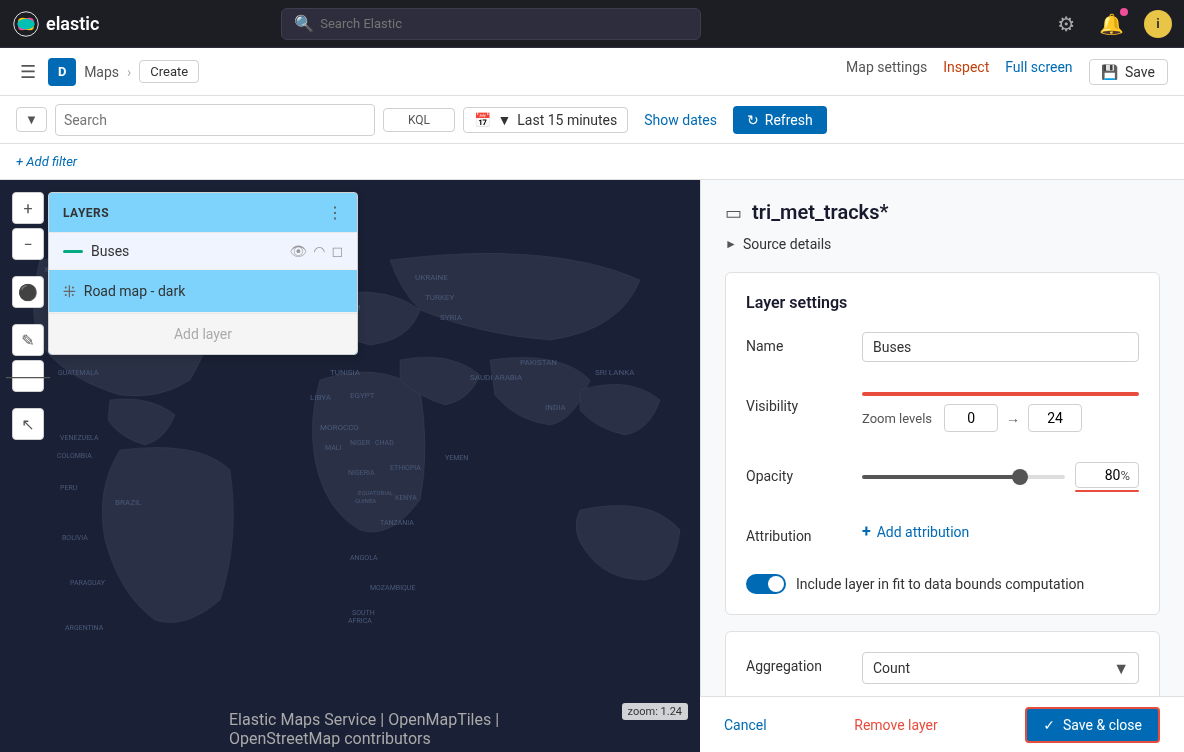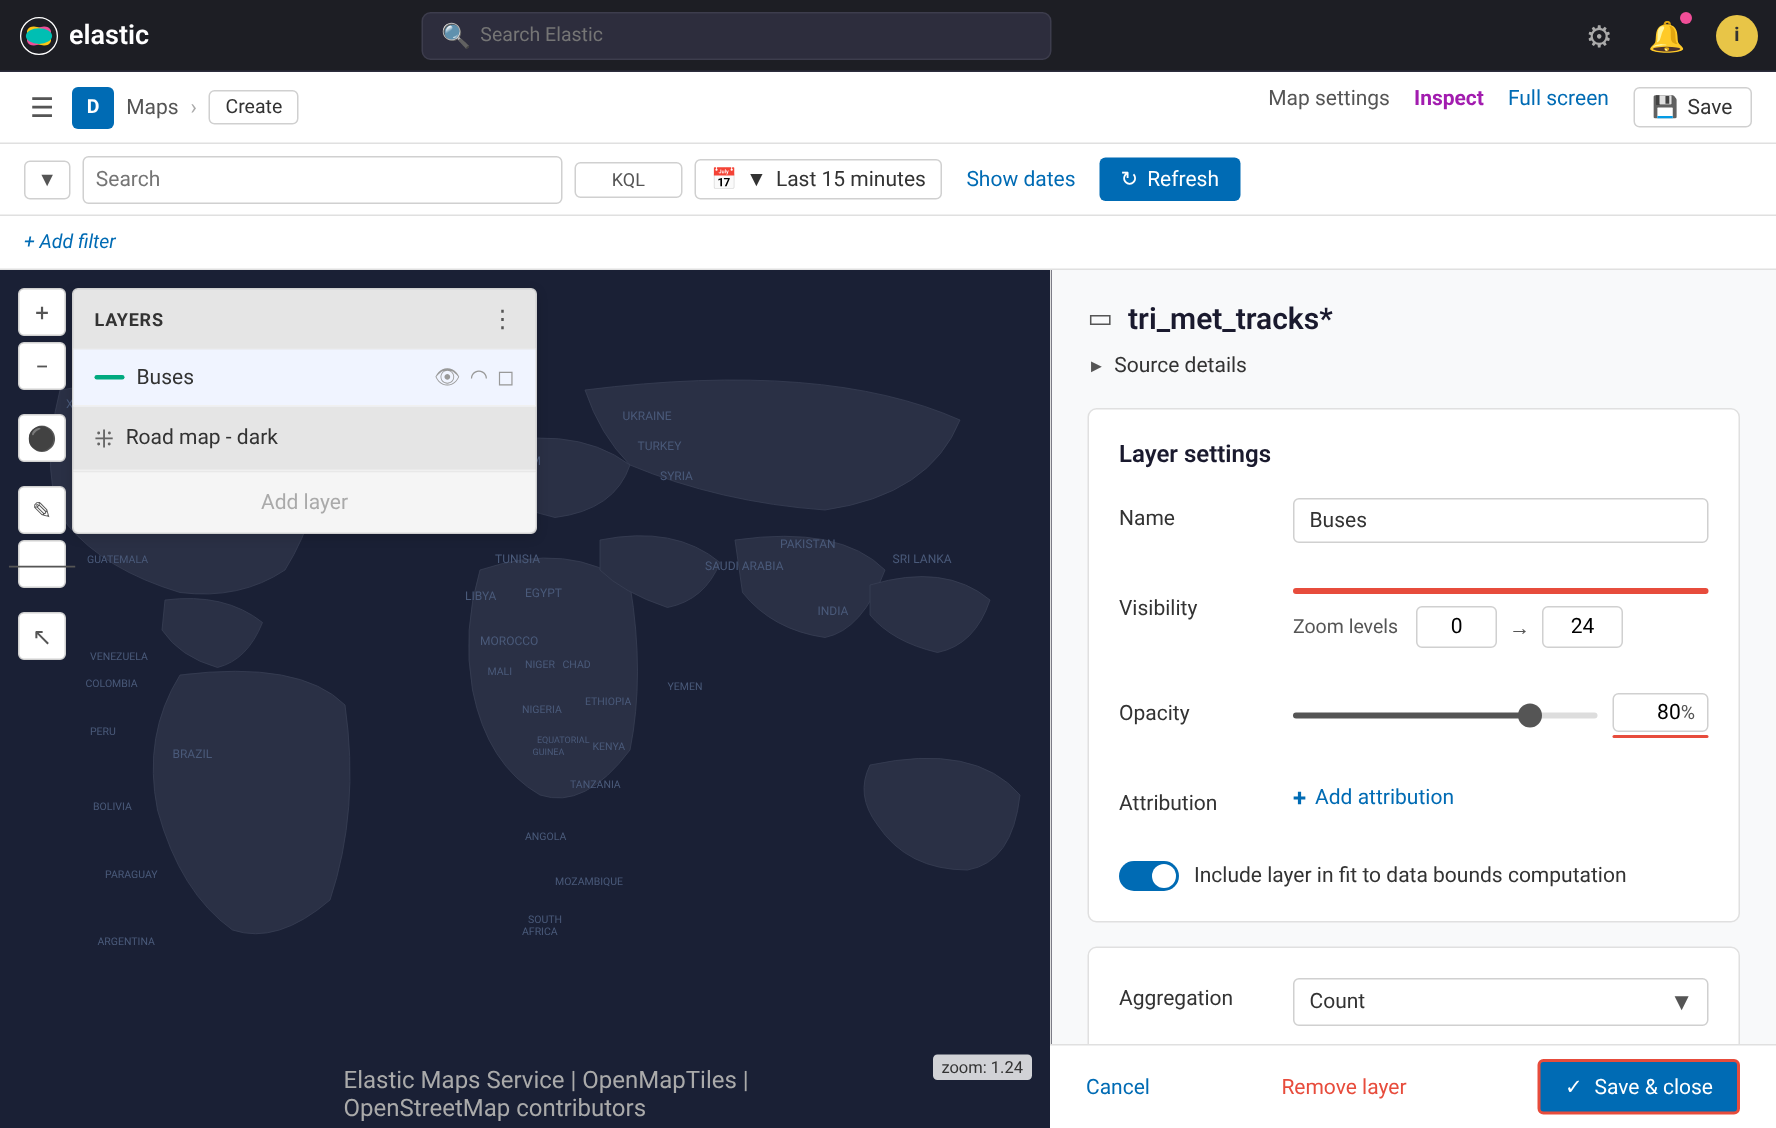--- a/index.html
+++ b/index.html
@@ -36,21 +36,21 @@
       background: #fff; border-bottom: 1px solid #e0e0e0;
       padding: 0 16px; gap: 8px;
     }
     .hamburger-btn { background: none; border: none; cursor: pointer; font-size: 18px; color: #555; padding: 4px; }
     .breadcrumb-d { width: 28px; height: 28px; border-radius: 4px; background: #006bb4; color: #fff; font-size: 13px; font-weight: bold; display: flex; align-items: center; justify-content: center; }
     .breadcrumb-maps { color: #555; font-size: 14px; cursor: pointer; }
     .breadcrumb-sep { color: #aaa; font-size: 14px; }
     .breadcrumb-create { background: #fff; border: 1px solid #d0d0d0; border-radius: 4px; padding: 3px 10px; font-size: 13px; color: #333; cursor: pointer; }
     .breadcrumb-right { display: flex; align-items: flex-start; gap: 16px; margin-left: auto; }
     .map-settings-btn { background: none; border: none; cursor: pointer; color: #555; font-size: 14px; }
-    .inspect-btn { background: none; border: none; cursor: pointer; color: #a21caf; font-size: 14px; font-weight: 700; }
+    .inspect-btn { background: none; border: none; cursor: pointer; color: #c2410c; font-size: 14px; font-weight: 400; }
     .fullscreen-btn { background: none; border: none; cursor: pointer; color: #006bb4; font-size: 14px; }
     .save-btn {
       display: flex; align-items: center; gap: 6px;
       background: none; border: 1px solid #d0d0d0; border-radius: 4px;
       padding: 4px 12px; font-size: 14px; color: #333; cursor: pointer;
     }
 
     
     .filter-bar {
       display: flex; align-items: center; height: 48px;
@@ -126,21 +126,21 @@
     }
     .map-attribution {
       position: absolute; bottom: 4px; left: 50%;
       transform: translateX(-50%);
       font-size: 16px; color: #aaa; margin-left: 36px;
     }
 
     
     .layers-panel {
       position: absolute; left: 48px; top: 12px;
-      width: 310px; background: #e5e5e5;
+      width: 310px; background: #7dd3fc;
       border: 1px solid #d0d0d0; border-radius: 4px;
       box-shadow: 0 2px 8px rgba(0,0,0,0.15); z-index: 20;
     }
     .layers-header {
       display: flex; align-items: center; justify-content: space-between;
       padding: 10px 14px; border-bottom: 1px solid #e8e8e8;
     }
     .layers-title { font-size: 12px; font-weight: 700; color: #333; letter-spacing: 0.5px; }
     .layers-menu-btn { background: none; border: none; cursor: pointer; color: #555; font-size: 16px; }
     .layer-item {

